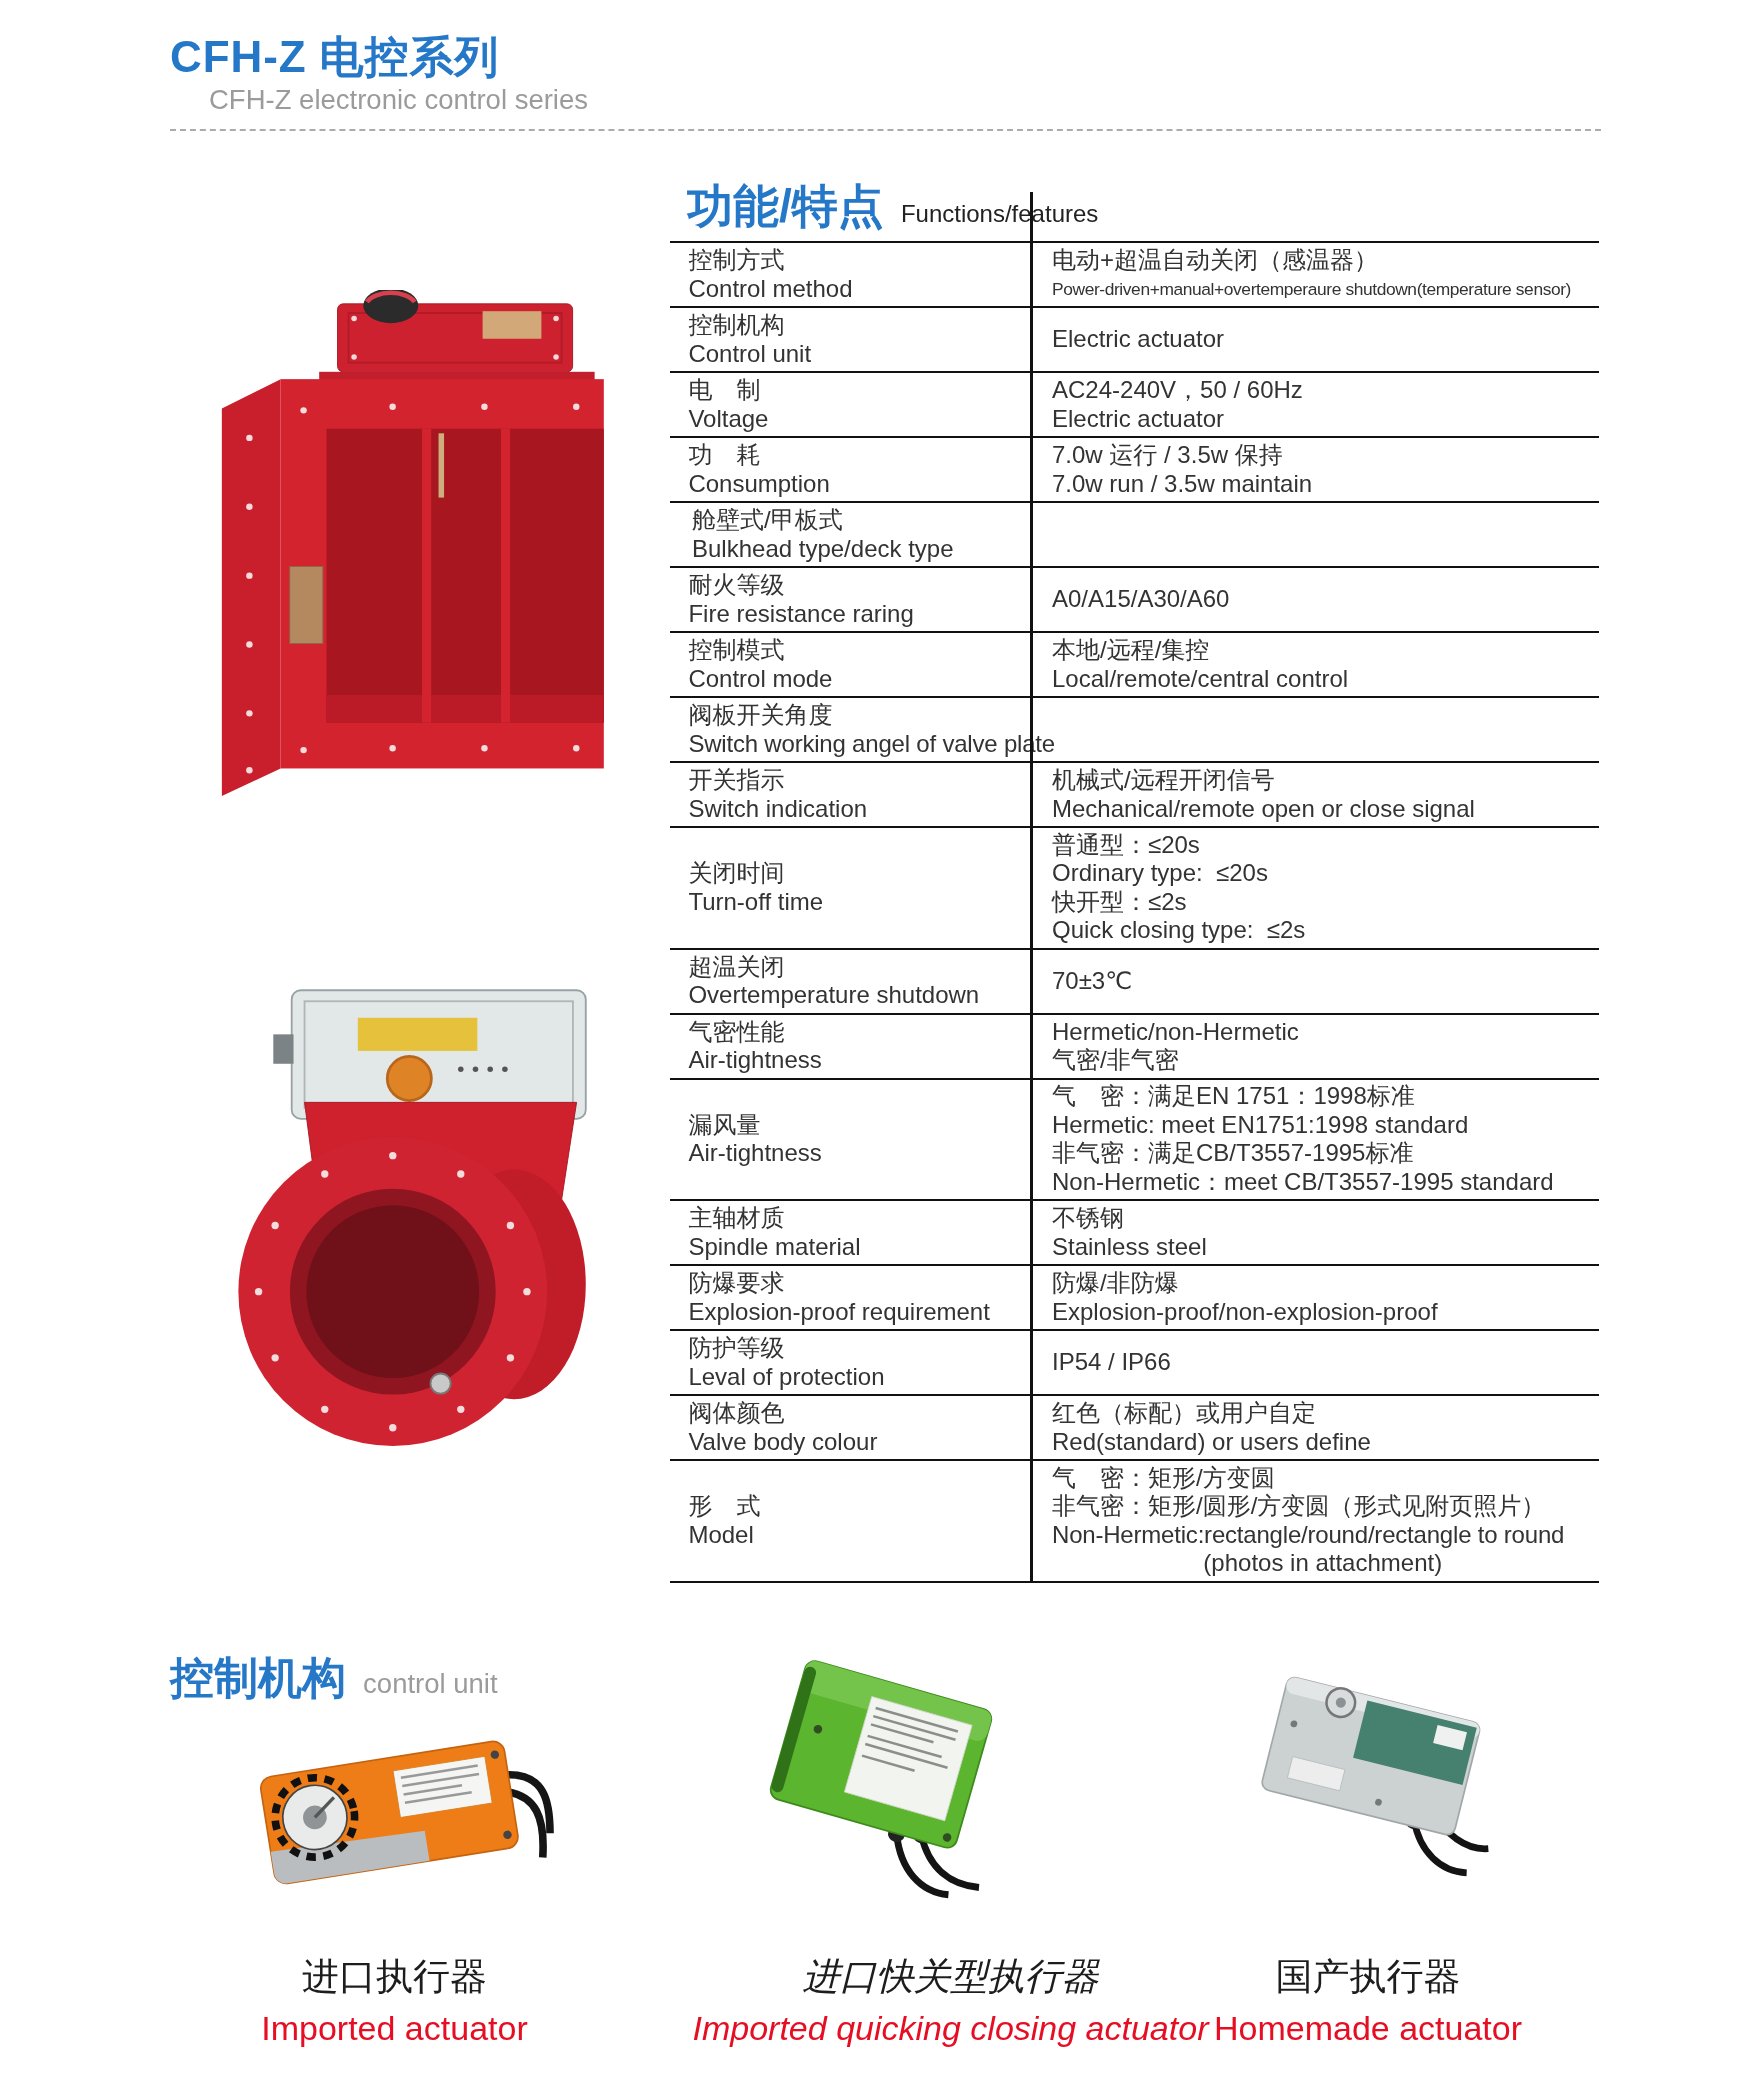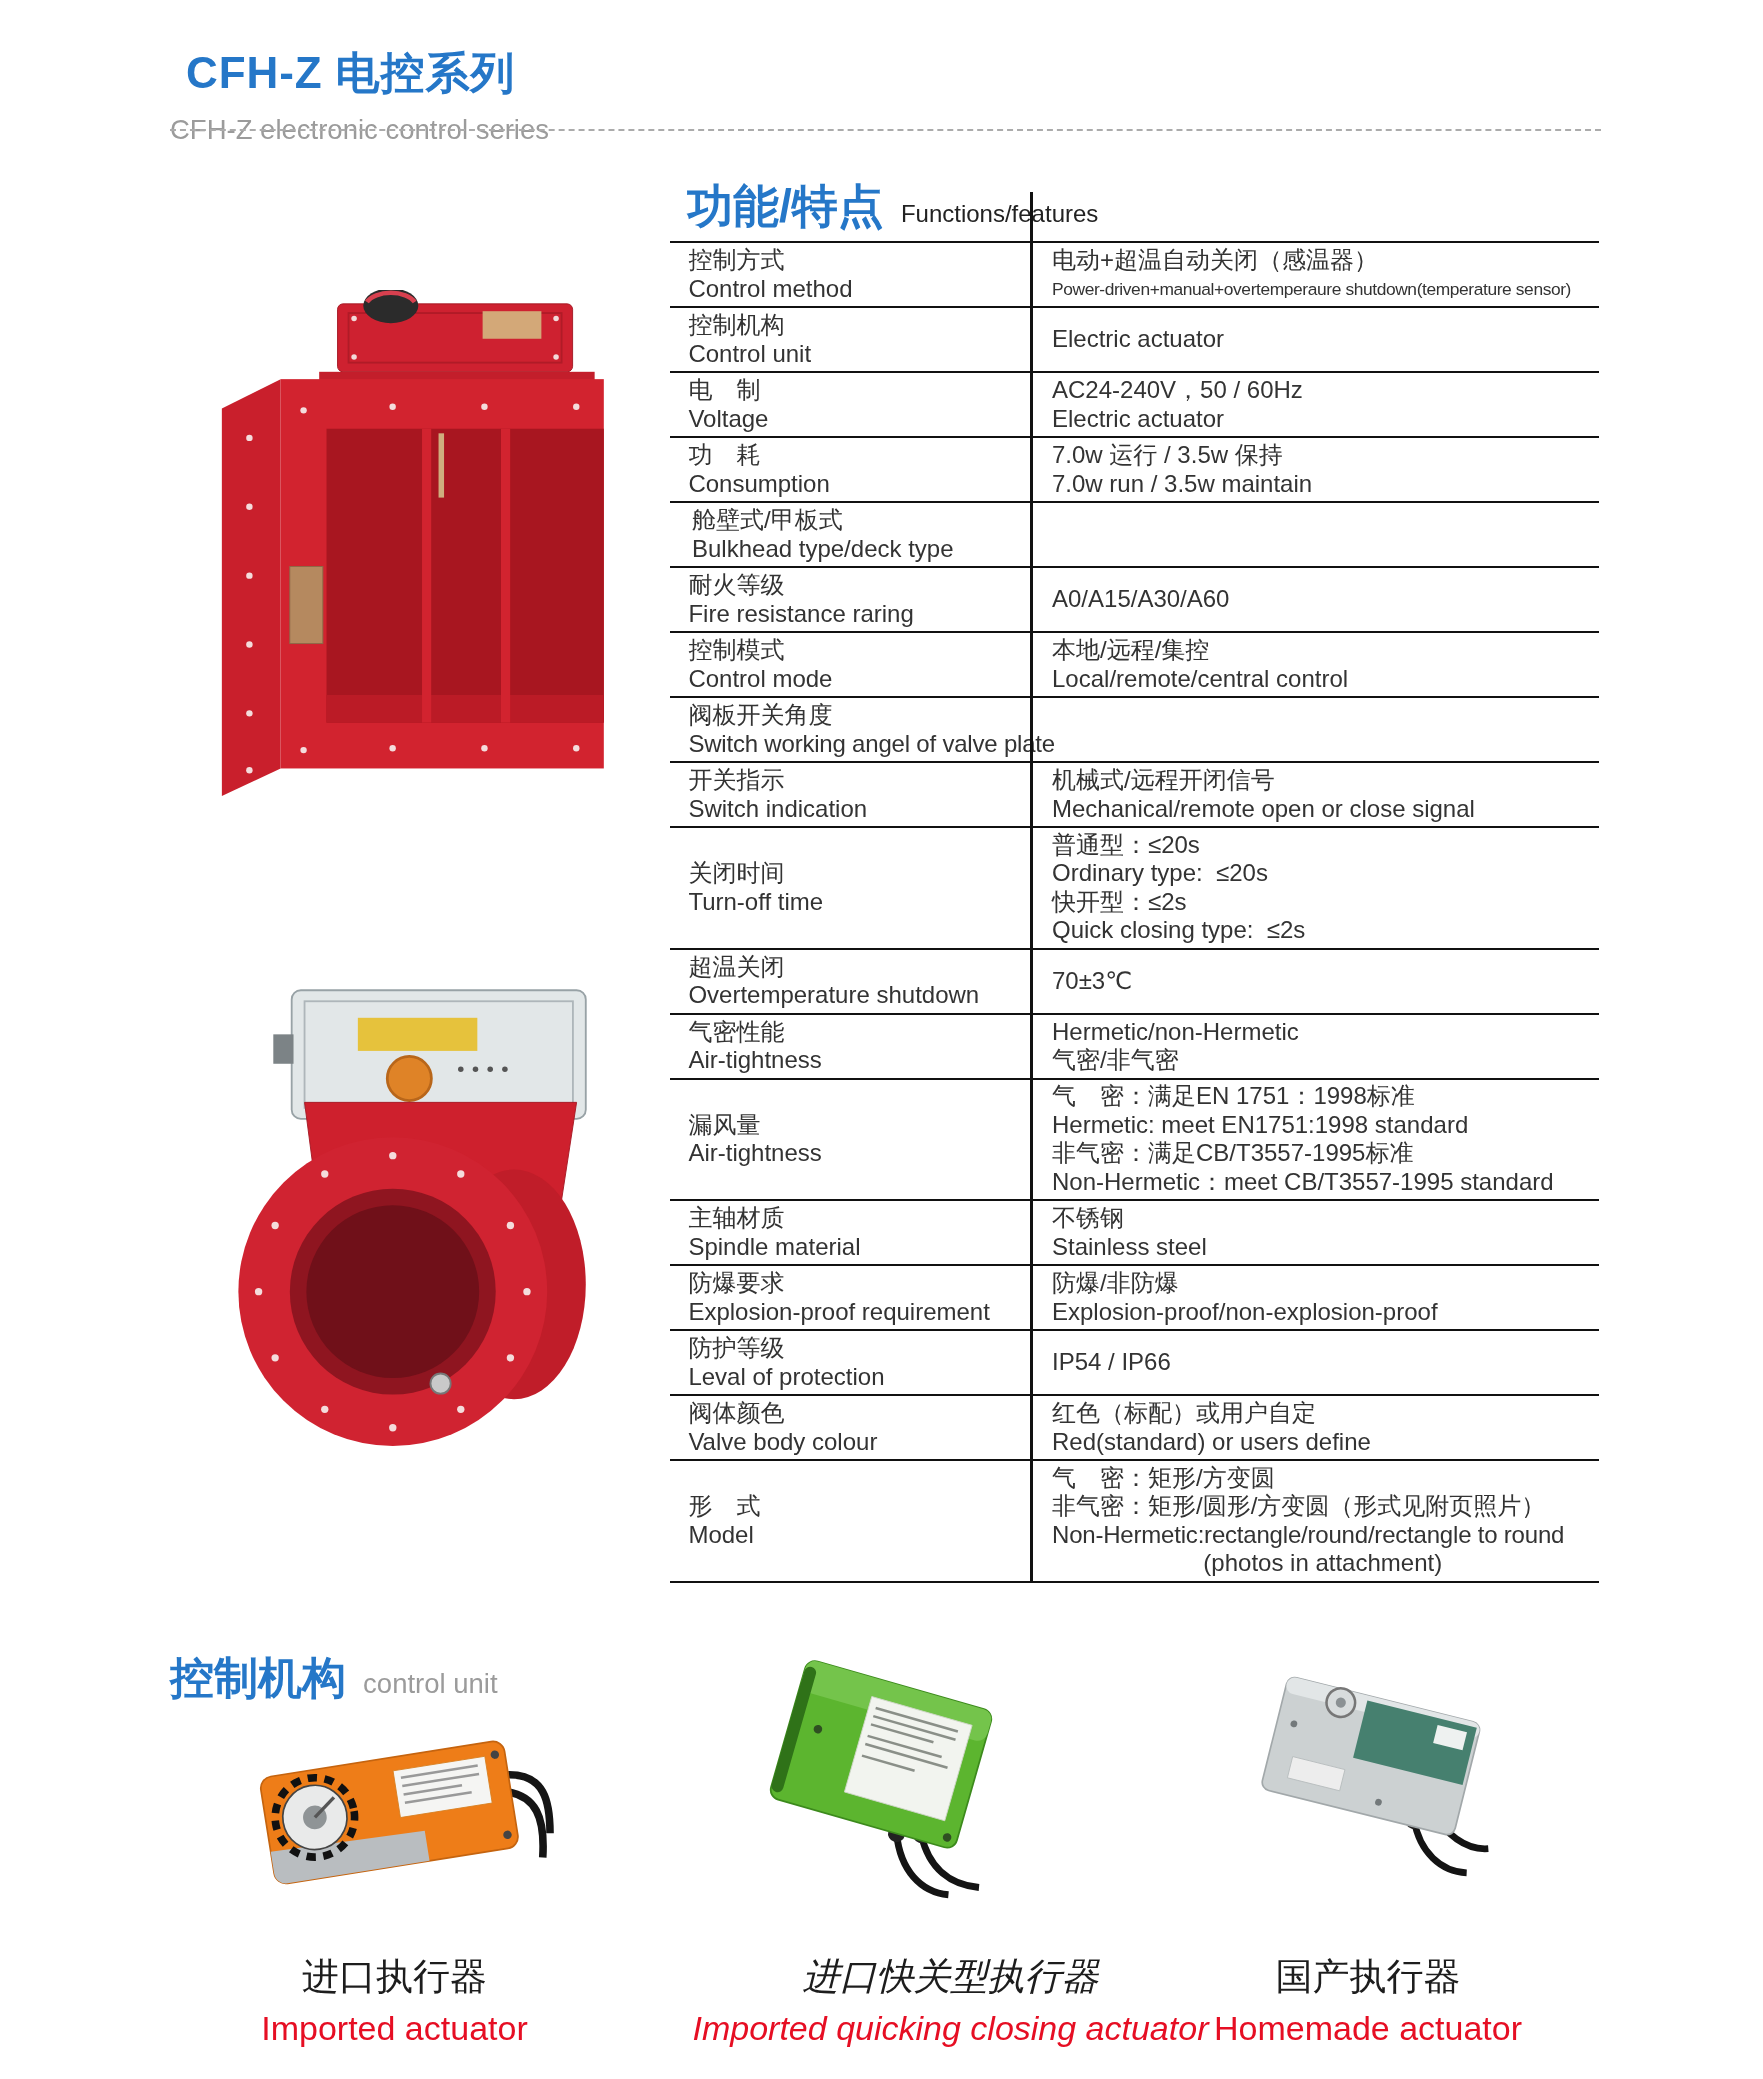--- a/index.html
+++ b/index.html
@@ -1,22 +1,22 @@
 <!DOCTYPE html>
 <html style="--accent: #2577c8; --red: #e60e23; --gray: #9b9b9b;font-size:14.7px"><head>
 <meta charset="utf-8">
 <style>
   html,body{margin:0;padding:0;background:#fff;}
   #page{position:relative;width:1763px;height:2080px;background:#fff;overflow:hidden;
         font-family:"Liberation Sans","DejaVu Sans",sans-serif;color:#2b2b2b;}
 
   
   header{position:absolute;left:170px;top:33px;}
-  h1{margin:16px;font-size:44px;line-height:48px;font-weight:bold;color:var(--accent,#2577c8);letter-spacing:0.9px;}
-  .sub{font-size:27.5px;line-height:33px;color:var(--gray,#9b9b9b);margin-top:1.8px;}
+  h1{margin:0;font-size:44px;line-height:48px;font-weight:bold;color:var(--accent,#2577c8);letter-spacing:0.9px;}
+  .sub{font-size:27.5px;line-height:33px;color:var(--gray,#9b9b9b);margin-top:1.8px;margin-left:39px;}
   .dash{position:absolute;left:170px;top:129px;width:1431px;border-top:2.8px dashed #ababab;}
 
   
   .feat-head{position:absolute;left:687px;top:176px;white-space:nowrap;}
   .feat-head .zh{font-size:46px;font-weight:bold;color:var(--accent,#2577c8);}
   .feat-head .en{font-size:24px;color:#222;margin-left:13px;}
 
   
   .table{position:absolute;left:670px;top:241px;width:929px;border-top:2.8px solid #111;}
   .table .vline{position:absolute;left:360px;top:-51px;bottom:0;width:2.8px;background:#111;}

